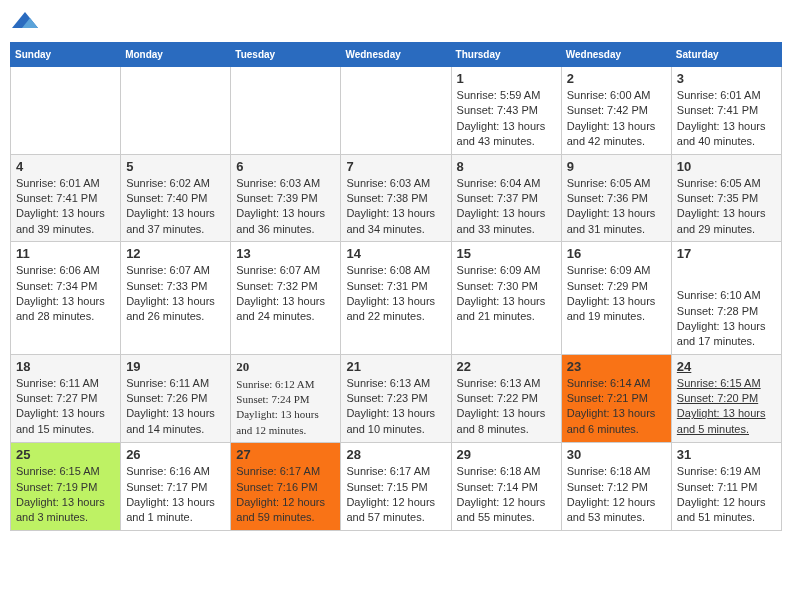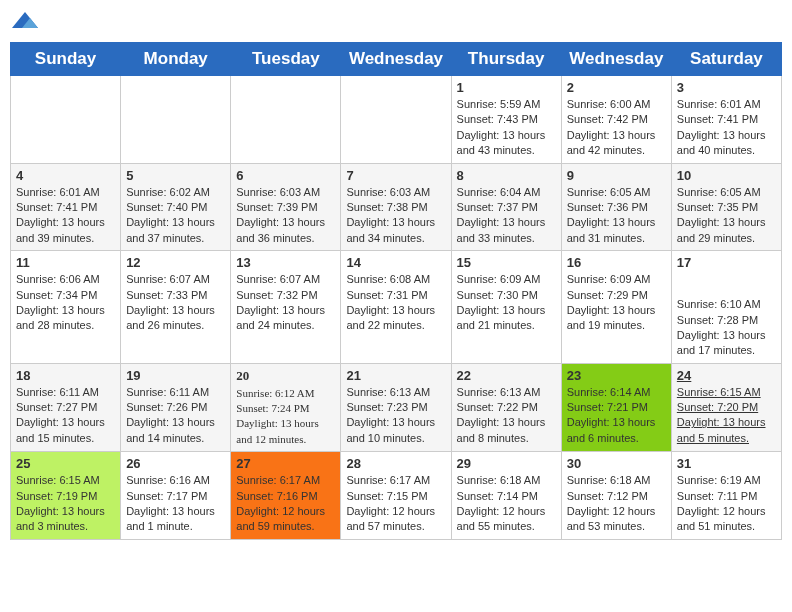--- a/index.html
+++ b/index.html
@@ -48,23 +48,23 @@
       color: #333;
     }
     .calendar-table {
       width: 100%;
       border-collapse: collapse;
       border: 1px solid #ccc;
     }
     .calendar-table th {
       background-color: #2a6bbf;
       color: #fff;
-      text-align: center;
+      text-align: left;
       padding: 6px 4px;
-      font-size: 17px;
+      font-size: 10px;
       border: 1px solid #2a6bbf;
     }
     .calendar-table td {
       vertical-align: top;
       padding: 4px 5px;
       border: 1px solid #ccc;
       font-size: 11px;
       color: #333;
       width: calc(100% / 7);
       min-height: 80px;
@@ -282,21 +282,21 @@
 Daylight: 13 hours
 and 10 minutes.</div>
         </td>
         <td style="background: rgb(245, 245, 245);">
           <span class="day-number">22</span>
           <div class="day-info" style="white-space: pre-line;">Sunrise: 6:13 AM
 Sunset: 7:22 PM
 Daylight: 13 hours
 and 8 minutes.</div>
         </td>
-        <td style="background: #84cc16;">
+        <td style="background: #f97316;">
           <span class="day-number">23</span>
           <div class="day-info" style="white-space: pre-line;">Sunrise: 6:14 AM
 Sunset: 7:21 PM
 Daylight: 13 hours
 and 6 minutes.</div>
         </td>
         <td style="background: rgb(245, 245, 245); text-decoration: underline;">
           <span class="day-number">24</span>
           <div class="day-info" style="white-space: pre-line;">Sunrise: 6:15 AM
 Sunset: 7:20 PM

